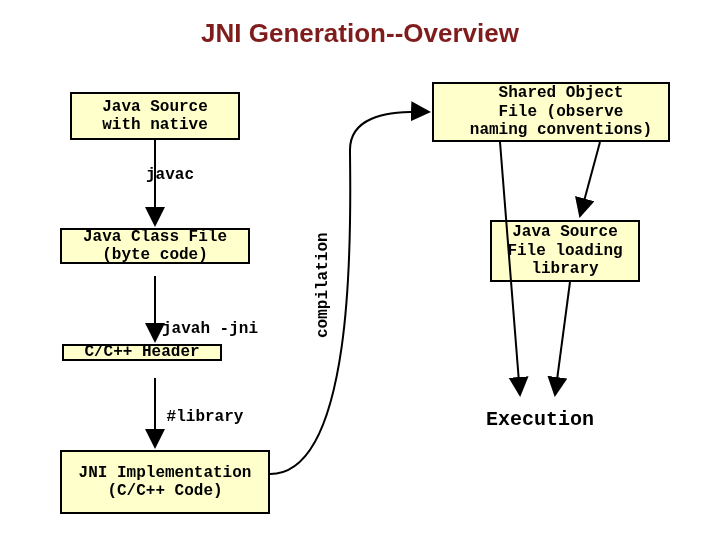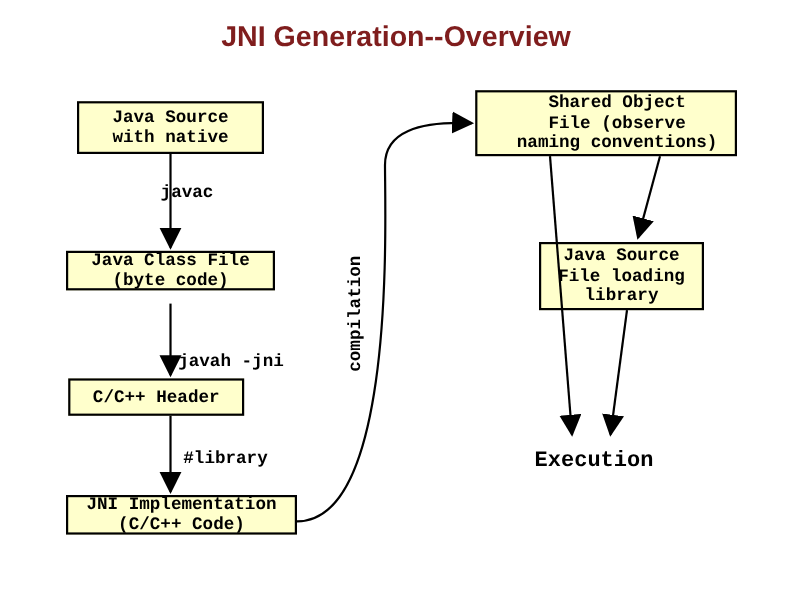--- a/index.html
+++ b/index.html
@@ -61,23 +61,23 @@
 </style>
 </head>
 <body>
 
 <div class="title">JNI Generation--Overview</div>
 
 <div class="box" style="left:70px; top:92px; width:170px; height:48px;">Java Source<br>with native</div>
 
 <div class="box" style="left:60px; top:228px; width:190px; height:36px;">Java Class File<br>(byte code)</div>
 
-<div class="box" style="left:62px; top:344px; width:160px; height:34px;">C/C++ Header</div>
+<div class="box" style="left:62px; top:344px; width:160px; height:17px;">C/C++ Header</div>
 
-<div class="box" style="left:60px; top:450px; width:210px; height:36px;">JNI Implementation<br>(C/C++ Code)</div>
+<div class="box" style="left:60px; top:450px; width:210px; height:64px;">JNI Implementation<br>(C/C++ Code)</div>
 
 <div class="box" style="left:432px; top:82px; width:238px; height:60px;padding-left:24px;">Shared Object<br>File (observe<br>naming conventions)</div>
 
 <div class="box" style="left:490px; top:220px; width:150px; height:62px;">Java Source<br>File loading<br>library</div>
 
 <div class="label" style="left:130px; top:166px; width:80px;">javac</div>
 
 <div class="label" style="left:140px; top:320px; width:140px;">javah -jni</div>
 
 <div class="label" style="left:150px; top:408px; width:110px;">#library</div>

